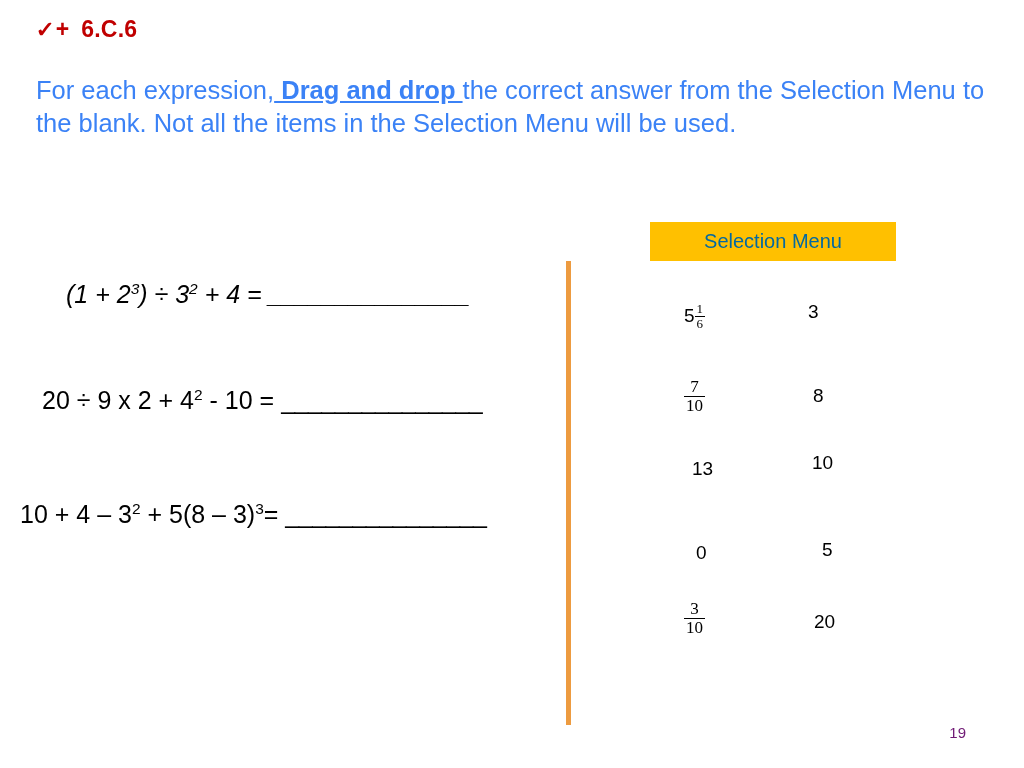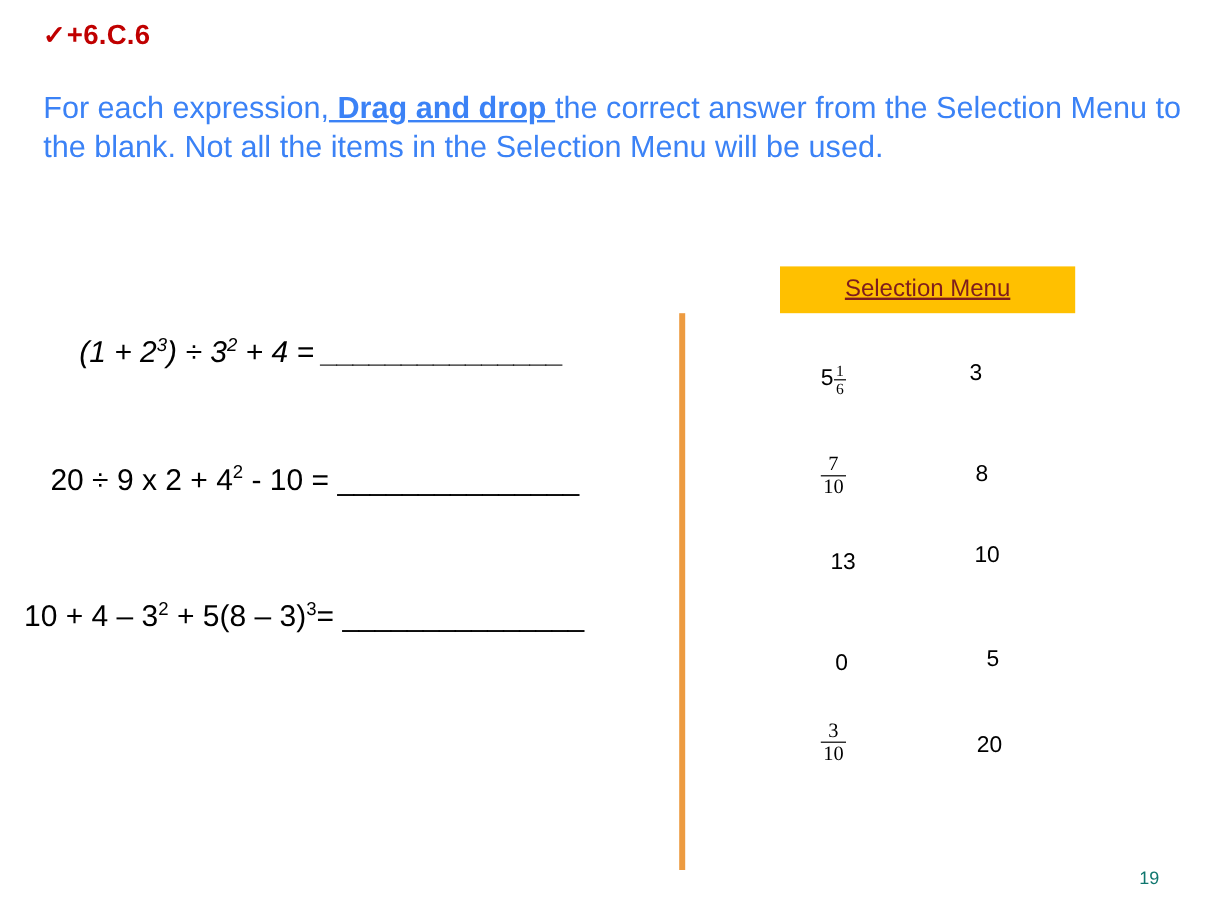--- a/index.html
+++ b/index.html
@@ -32,20 +32,21 @@
     font-weight: bold;
     display: inline-block;
     transform: scaleX(1.05);
   }
   .slide-header .plus {
     display: inline-block;
     margin-left: 1px;
   }
   .slide-header .code {
     display: inline-block;
+    margin-left: 12px;
   }
 
   
   .instructions {
     position: absolute;
     left: 36px;
     top: 48px;
     width: 975px;
     font-size: 25.5px;
     line-height: 33px;
@@ -100,22 +101,21 @@
     top: 222px;
     width: 246px;
     height: 39px;
     background: #FFC000;
     display: flex;
     align-items: center;
     justify-content: center;
   }
   .menu-title-bar .title-text {
     font-size: 20px;
-    color: #7f1d1d;
-    text-decoration: underline;
+    color: #0369a1;
   }
 
   .menu-items {
     position: absolute;
     left: 650px;
     top: 275px;
     width: 280px;
     height: 380px;
   }
   .menu-cell {
@@ -149,21 +149,21 @@
   .frac.small { font-size: 13px; }
   .frac .num { padding: 0 2px; }
   .frac .den { padding: 0 2px; border-top: 1.3px solid #000; }
 
   
   .page-number {
     position: absolute;
     right: 58px;
     bottom: 27px;
     font-size: 15px;
-    color: #0f766e;
+    color: #701a75;
   }
 </style>
 </head>
 <body>
 
 <div class="slide-header">
   <span class="check">✓</span><span class="plus">+</span><span class="code">6.C.6</span>
 </div>
 
 <p class="instructions"><span>For each expression,</span><span class="emph"> Drag and drop </span><span>the correct answer from the Selection Menu to the blank.   Not all the items in the Selection Menu will be used.</span></p>

